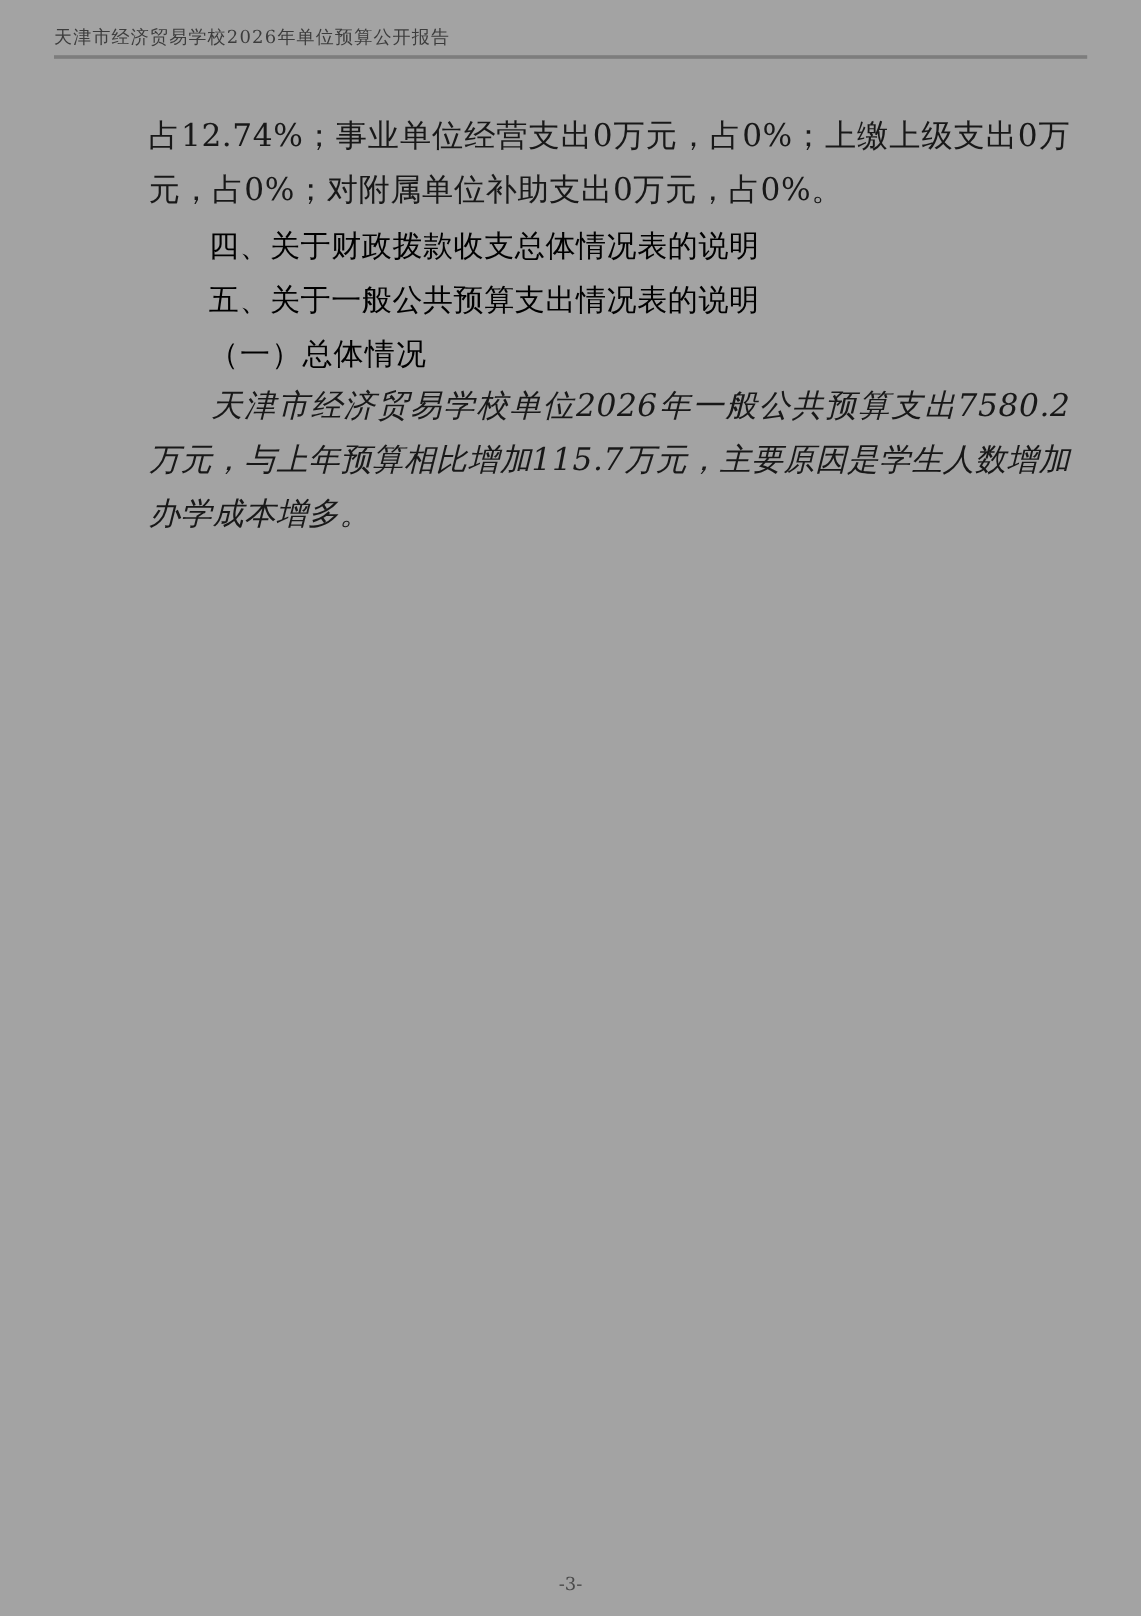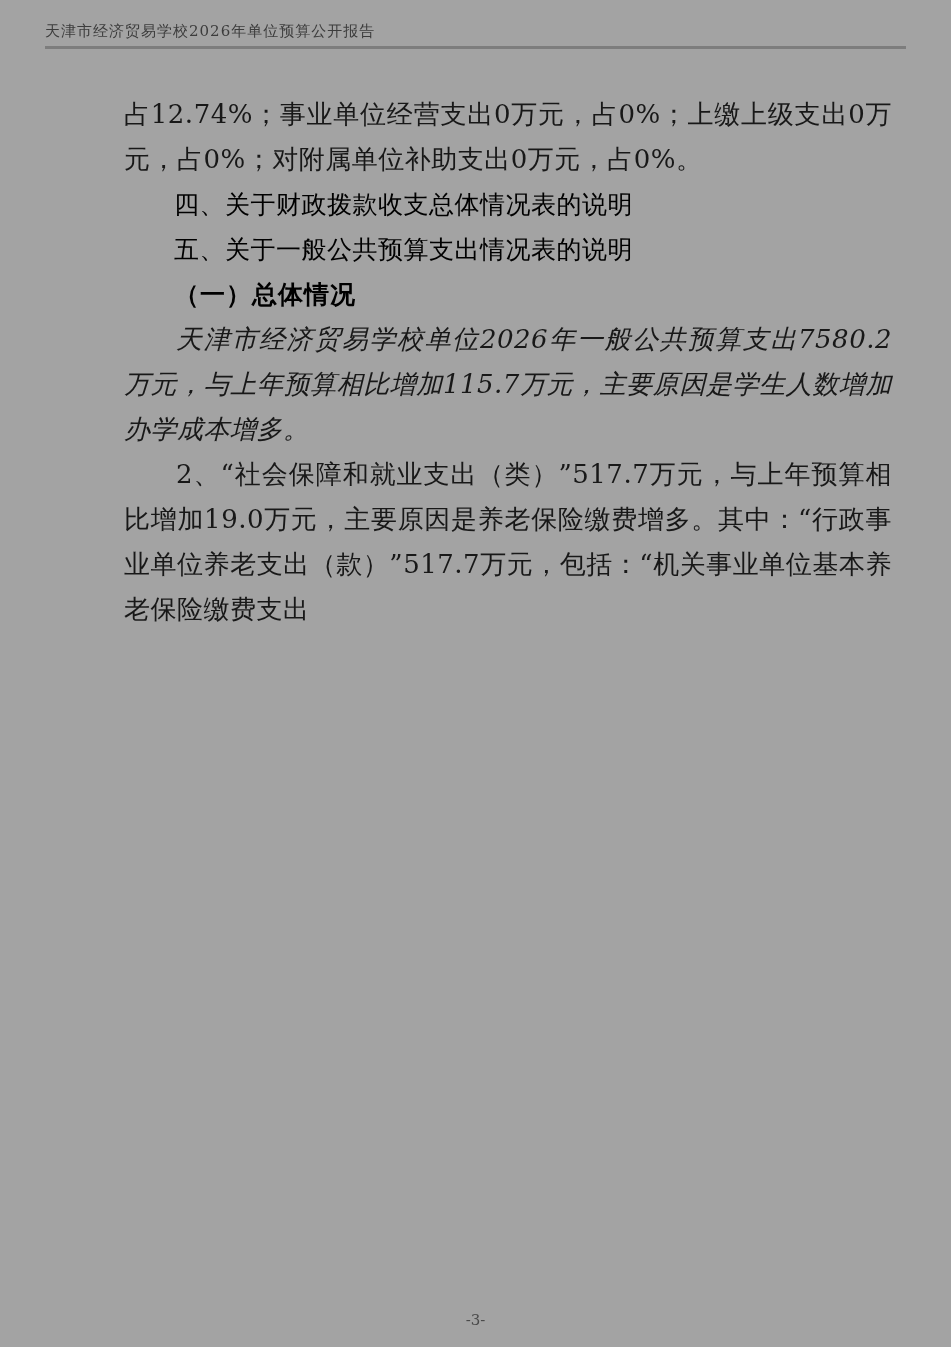--- a/index.html
+++ b/index.html
@@ -62,21 +62,21 @@
     font-weight: 400;
     font-size: 25px;
     line-height: 45px;
     color: #000000;
     text-indent: 2em;
     letter-spacing: 0.5px;
   }
   h3.sub-heading {
     margin: 0;
     font-family: "DejaVu Serif", serif;
-    font-weight: 700;
+    font-weight: 400;
     font-size: 25px;
     line-height: 45px;
     color: #000000;
     text-indent: 2em;
     letter-spacing: 1px;
   }
   .mt-sec4       { margin-top: 18px; }
   .mt-sec4-para  { margin-top: 20px; }
   .mt-sec5       { margin-top: 10px; }
   .mt-sub1       { margin-top: 30px; }
@@ -113,19 +113,18 @@
 
 
     <h2 class="num-heading mt-sec5">五、关于一般公共预算支出情况表的说明</h2>
 
     <h3 class="sub-heading mt-sub1">（一）总体情况</h3>
 
     <p class="body-para mt-sub1-para">天津市经济贸易学校单位2026年一般公共预算支出7580.2万元，与上年预算相比增加115.7万元，主要原因是学生人数增加办学成本增多。</p>
 
 
 
-    <p class="body-para mt-item2">2、“社会保障和就业支出（类）”517.7万元，与上年预算相比增加19.0万元，主要原因是养老保险缴费增多。其中：“行政事业单位养老支出（款）”517.7万元，包括：“机关事业单位基本养老保险缴费支出</p>
 
   </div>
 
   <div class="page-footer">-3-</div>
 
 </div>
 
 </body></html>

